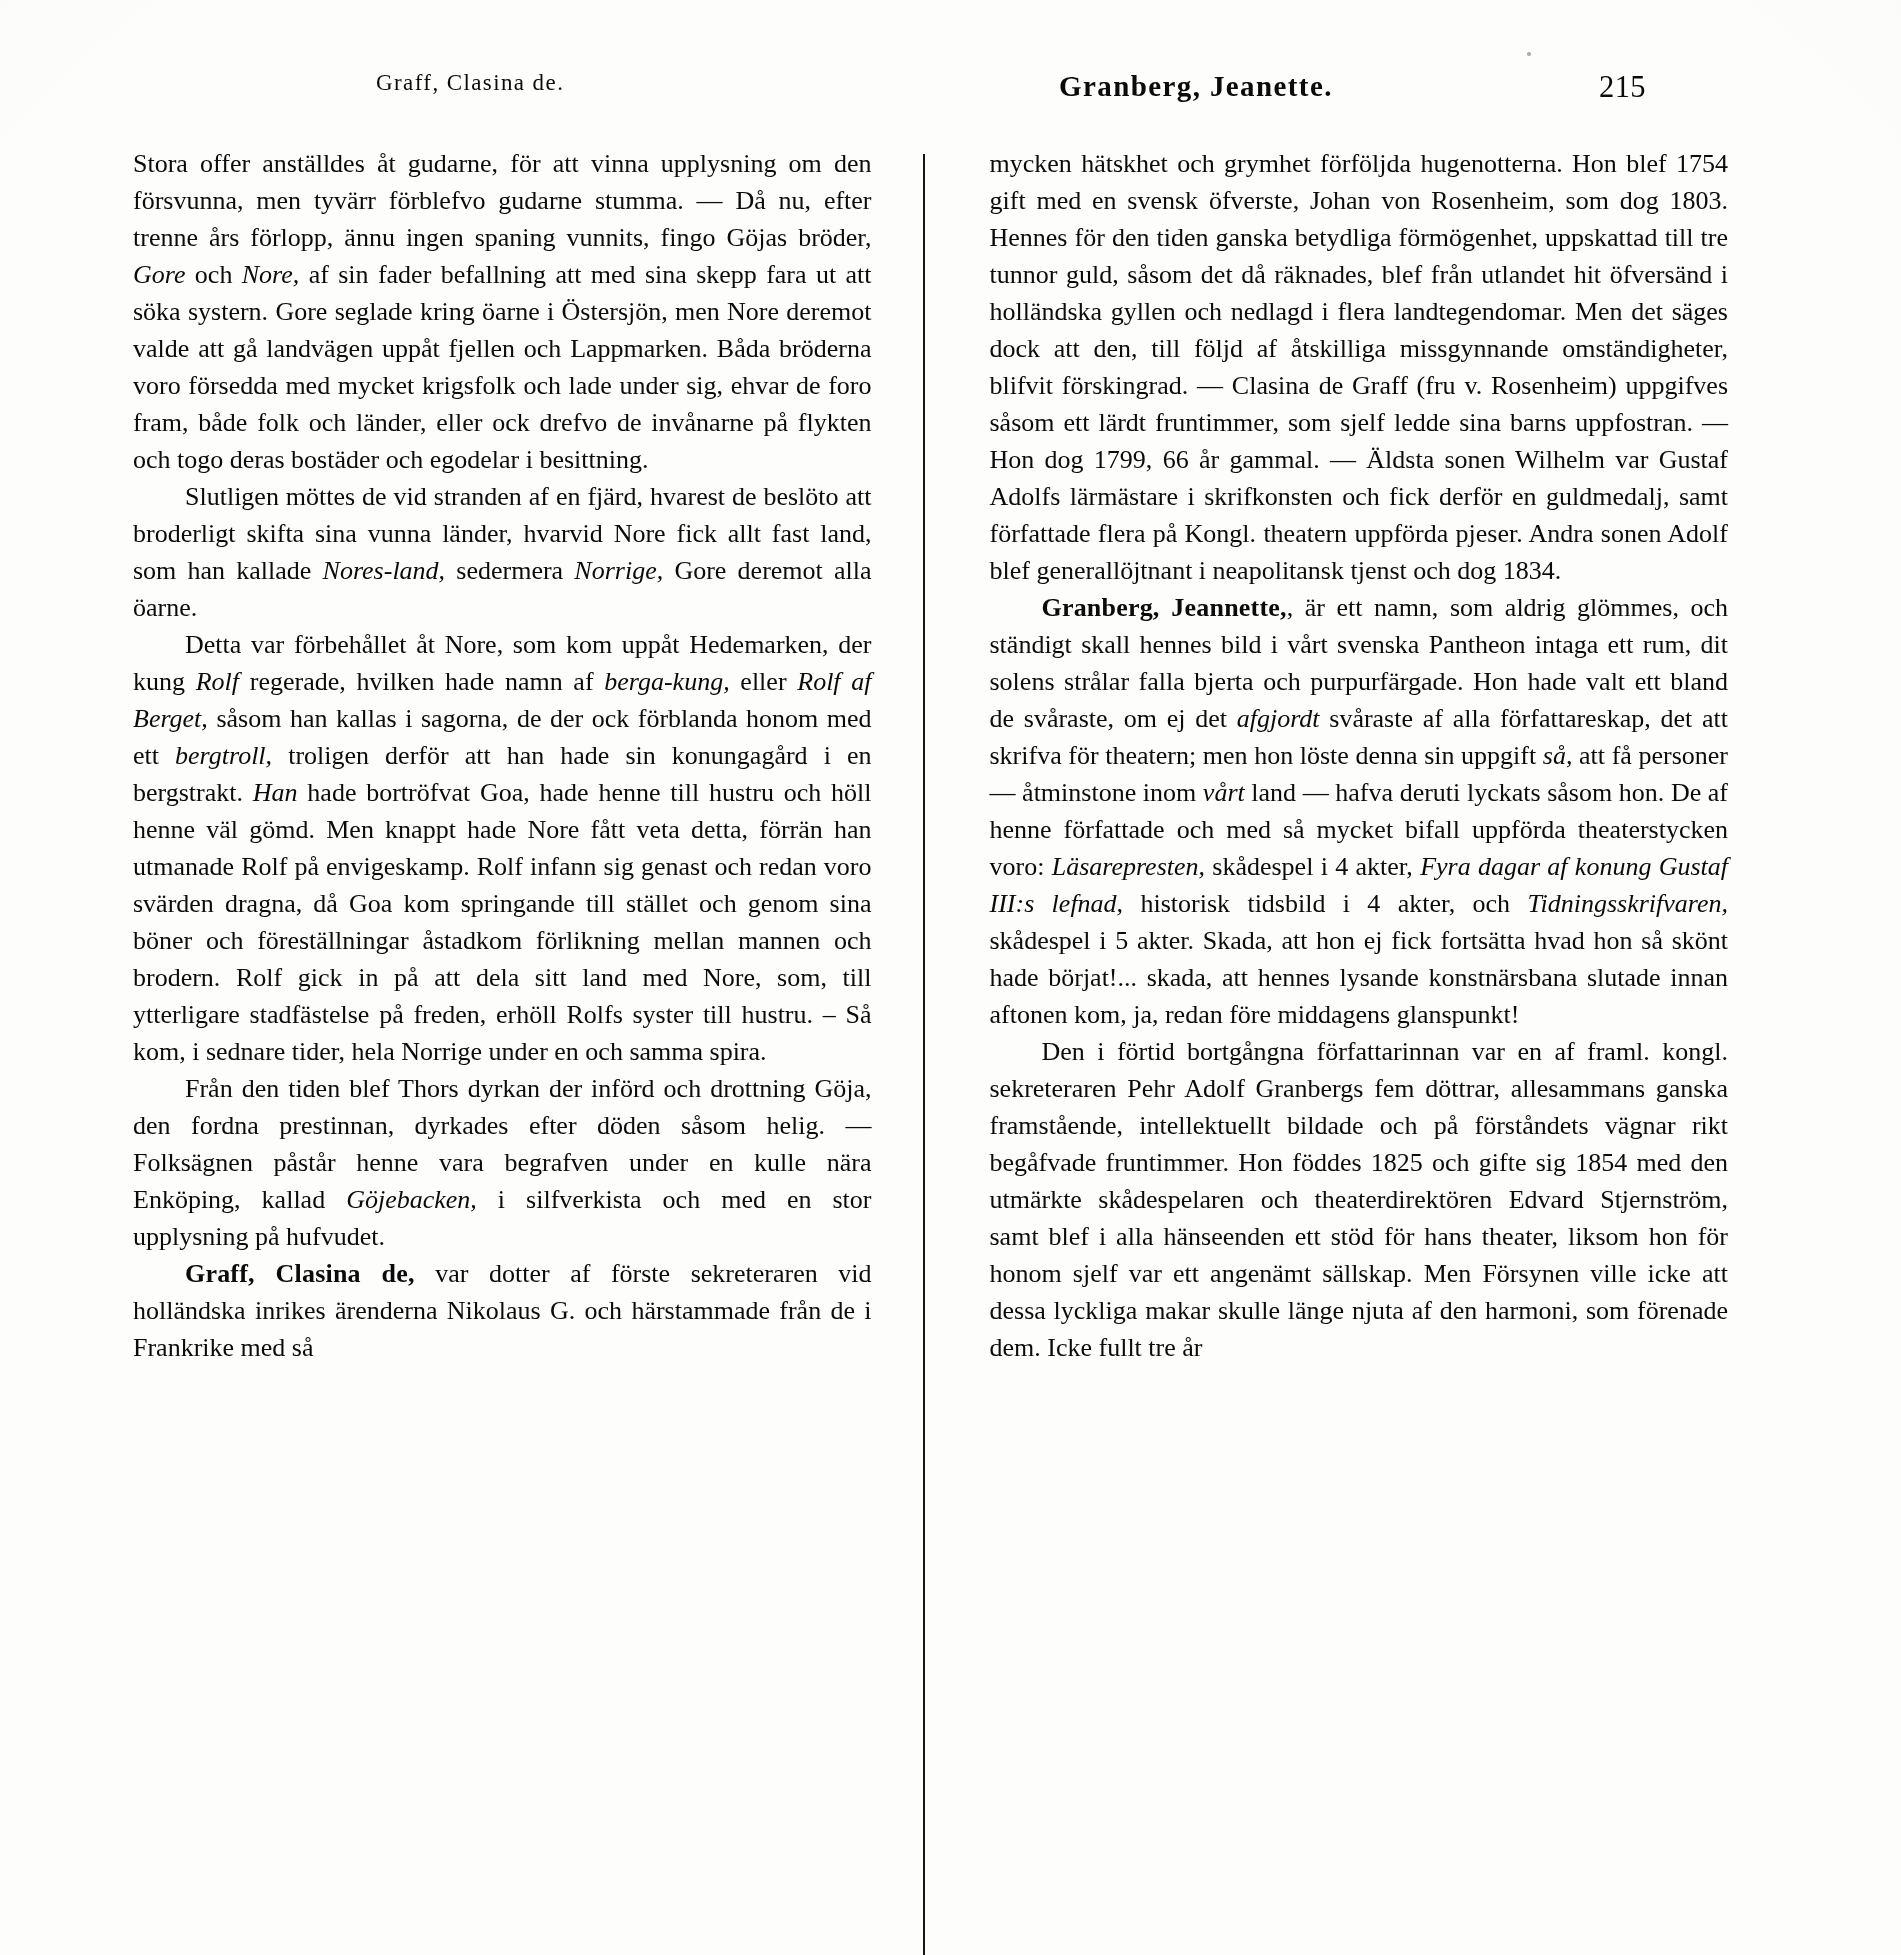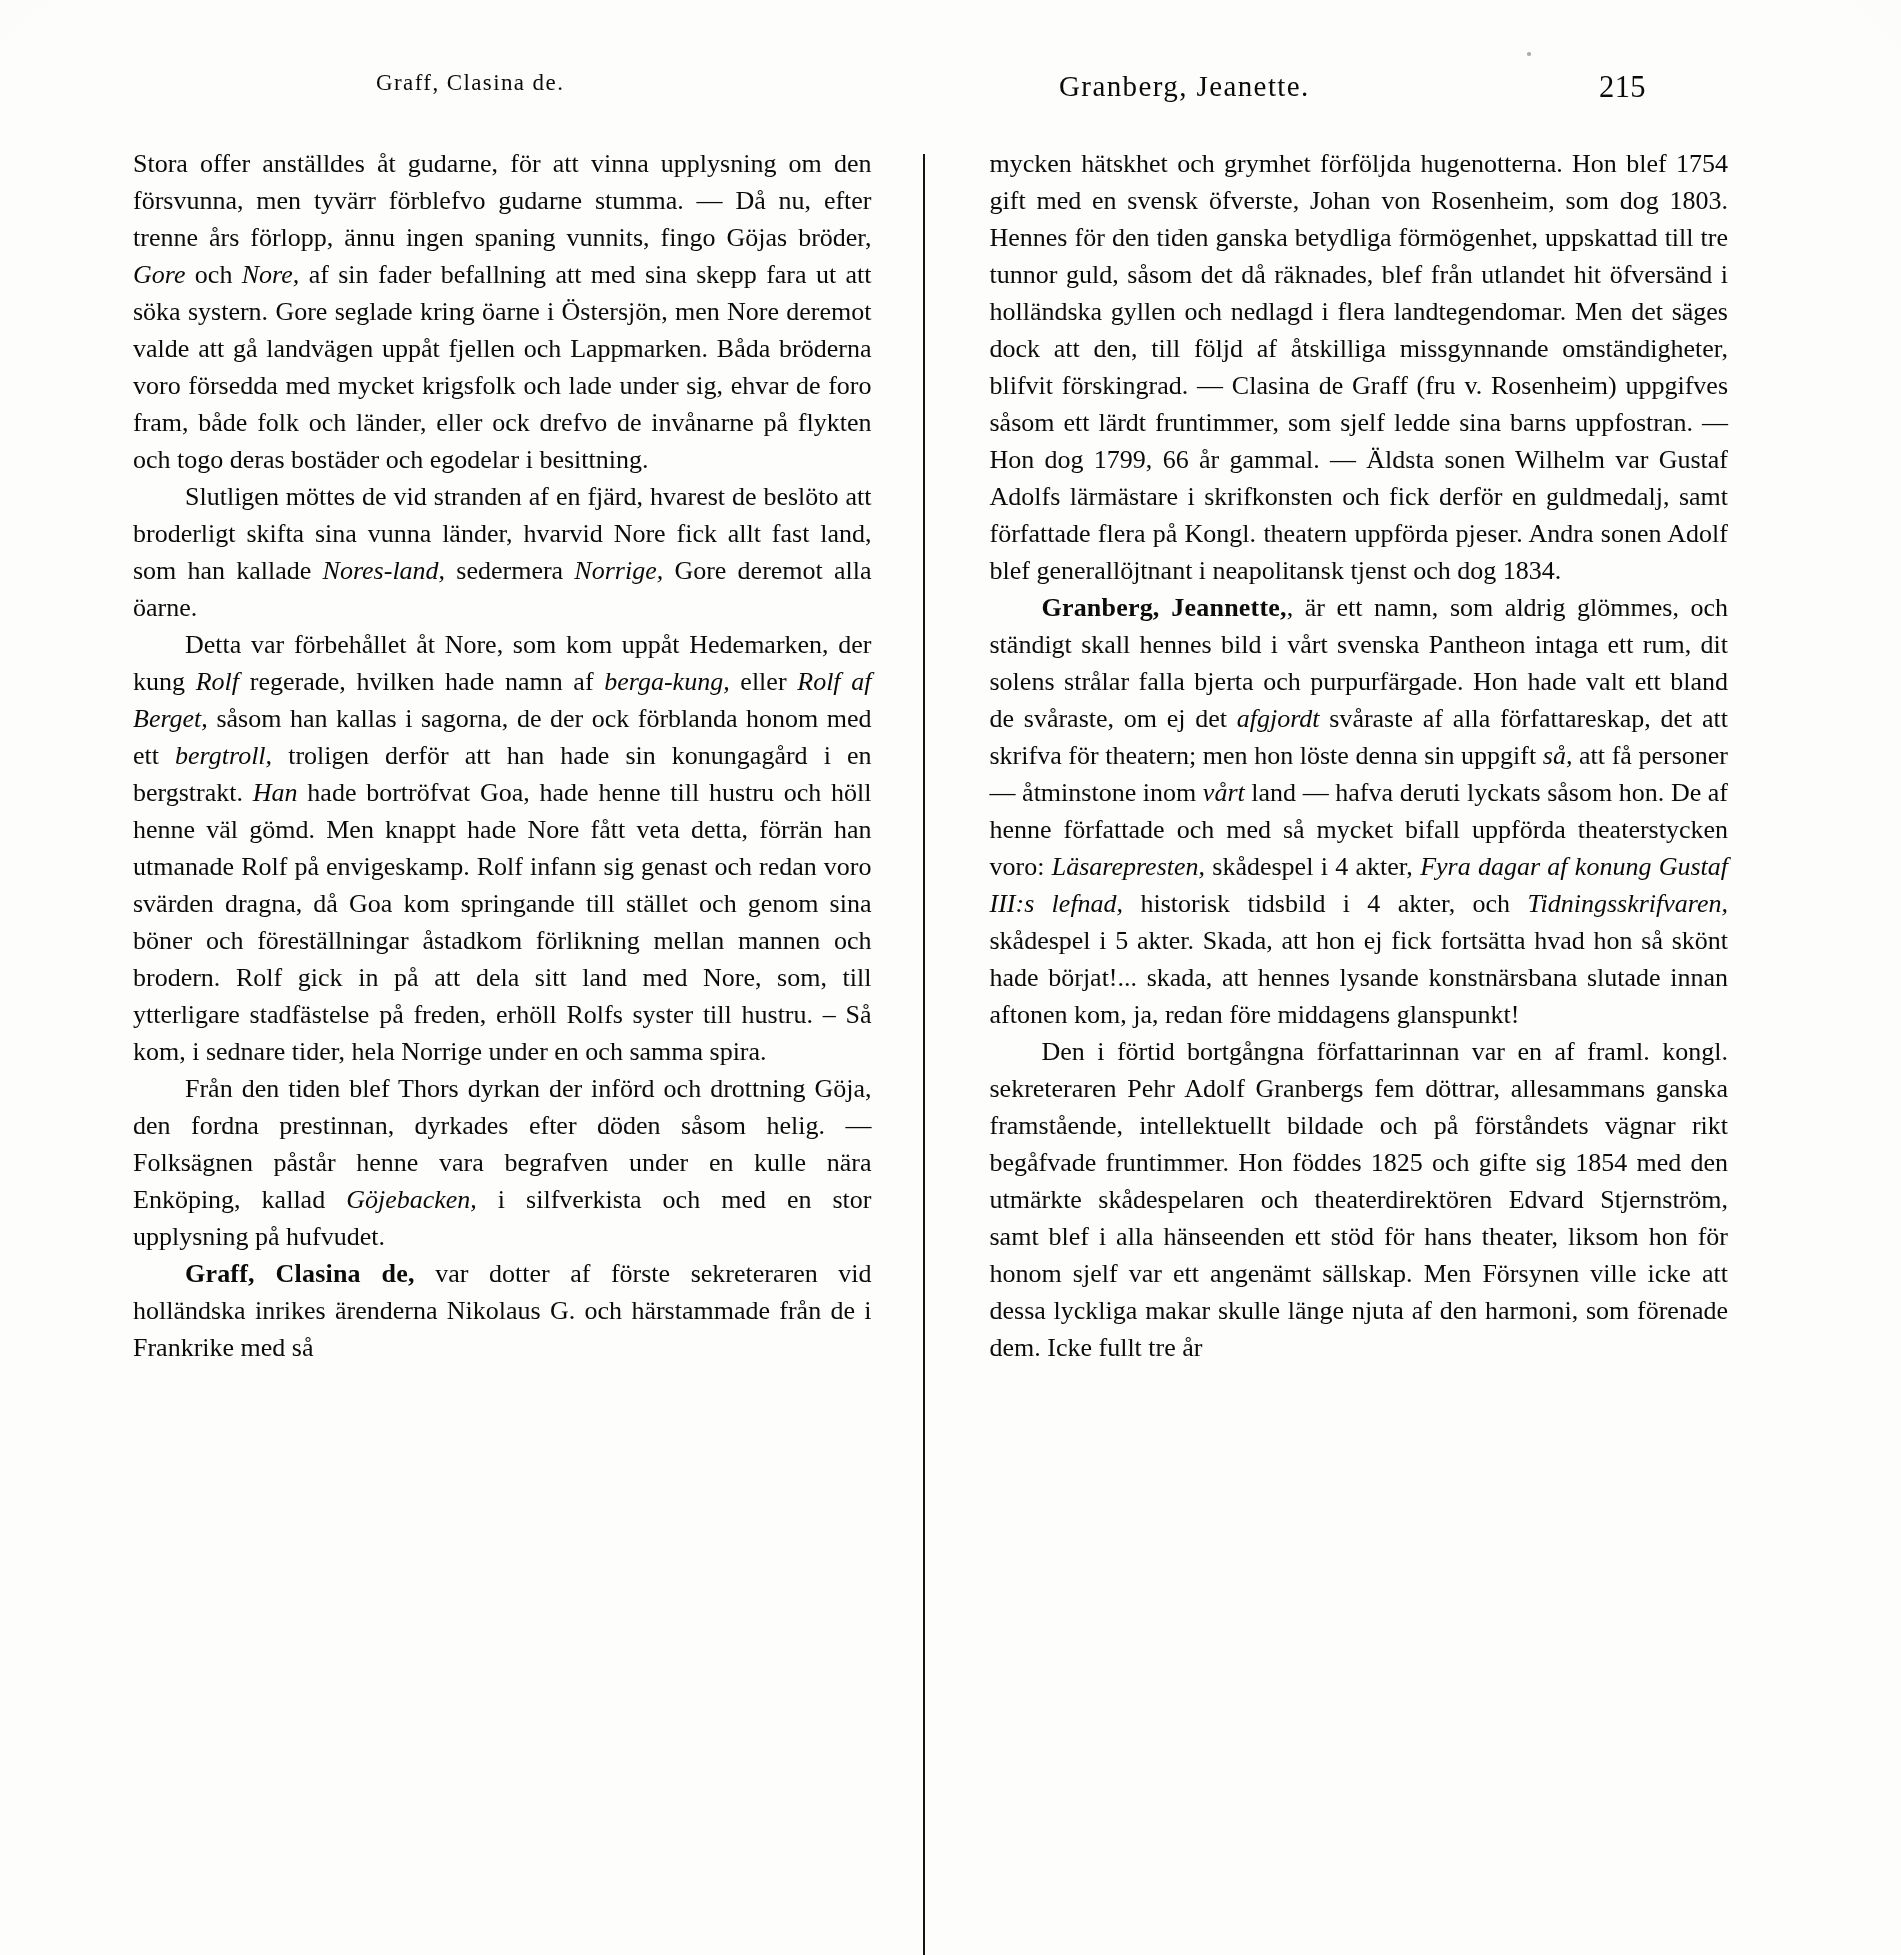--- a/index.html
+++ b/index.html
@@ -54,21 +54,21 @@
     letter-spacing: 1.4px;
     font-weight: 400;
     white-space: nowrap;
   }
   .rh-center {
     position: absolute;
     left: 942px;
     top: 0;
     font-size: 29px;
     letter-spacing: 1.4px;
-    font-weight: 400;
+    font-weight: 700;
     white-space: nowrap;
   }
   .rh-pageno {
     position: absolute;
     left: 1482px;
     top: 0;
     font-size: 30.5px;
     font-weight: 400;
     letter-spacing: 0.4px;
   }

